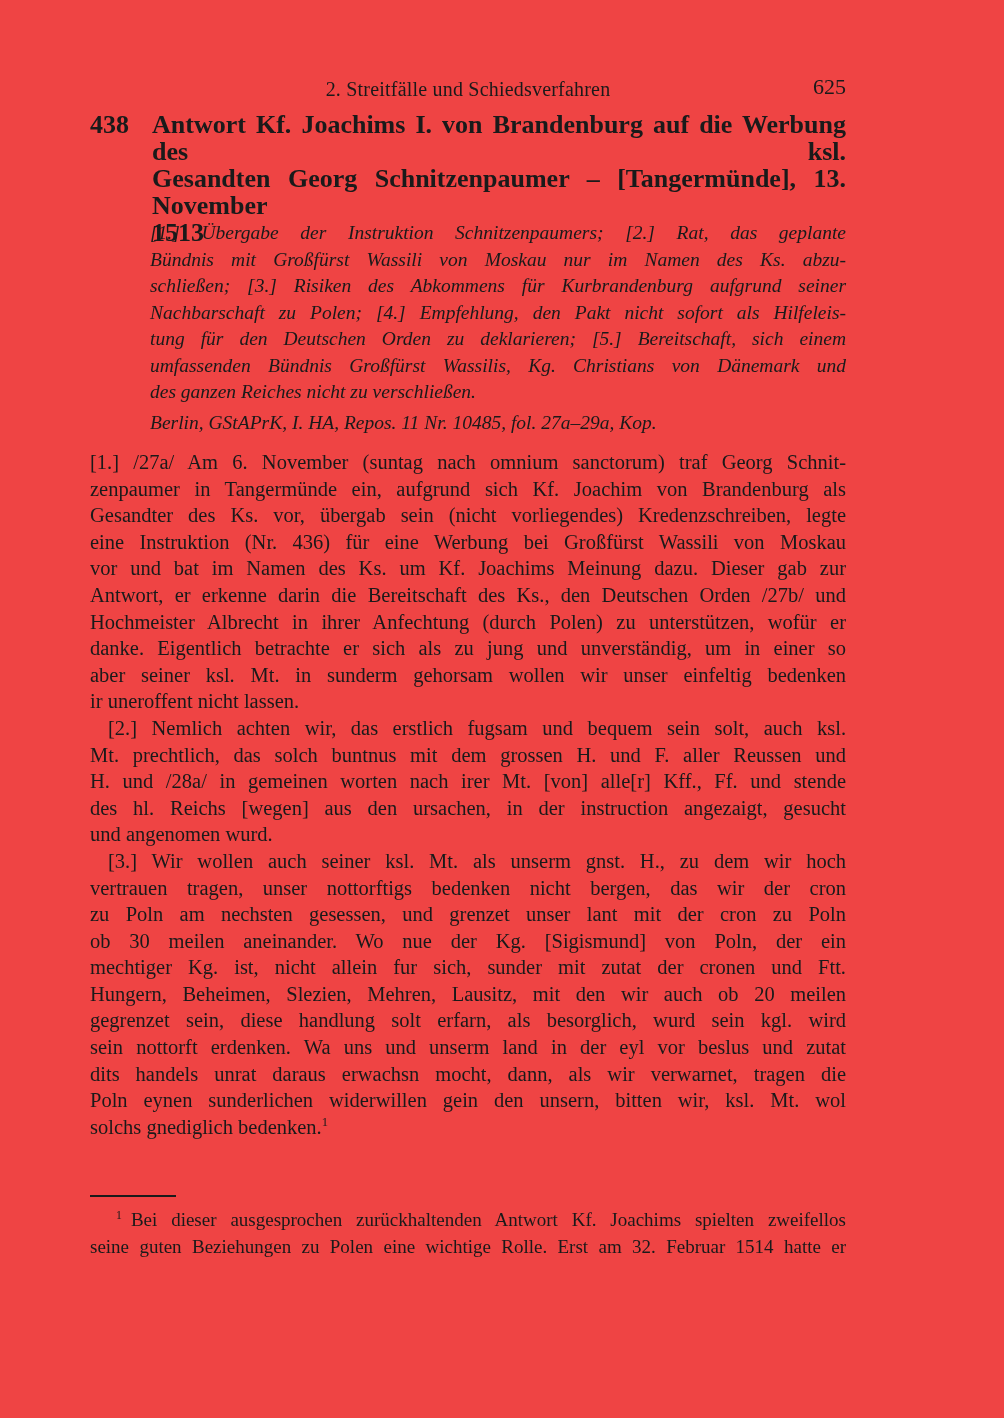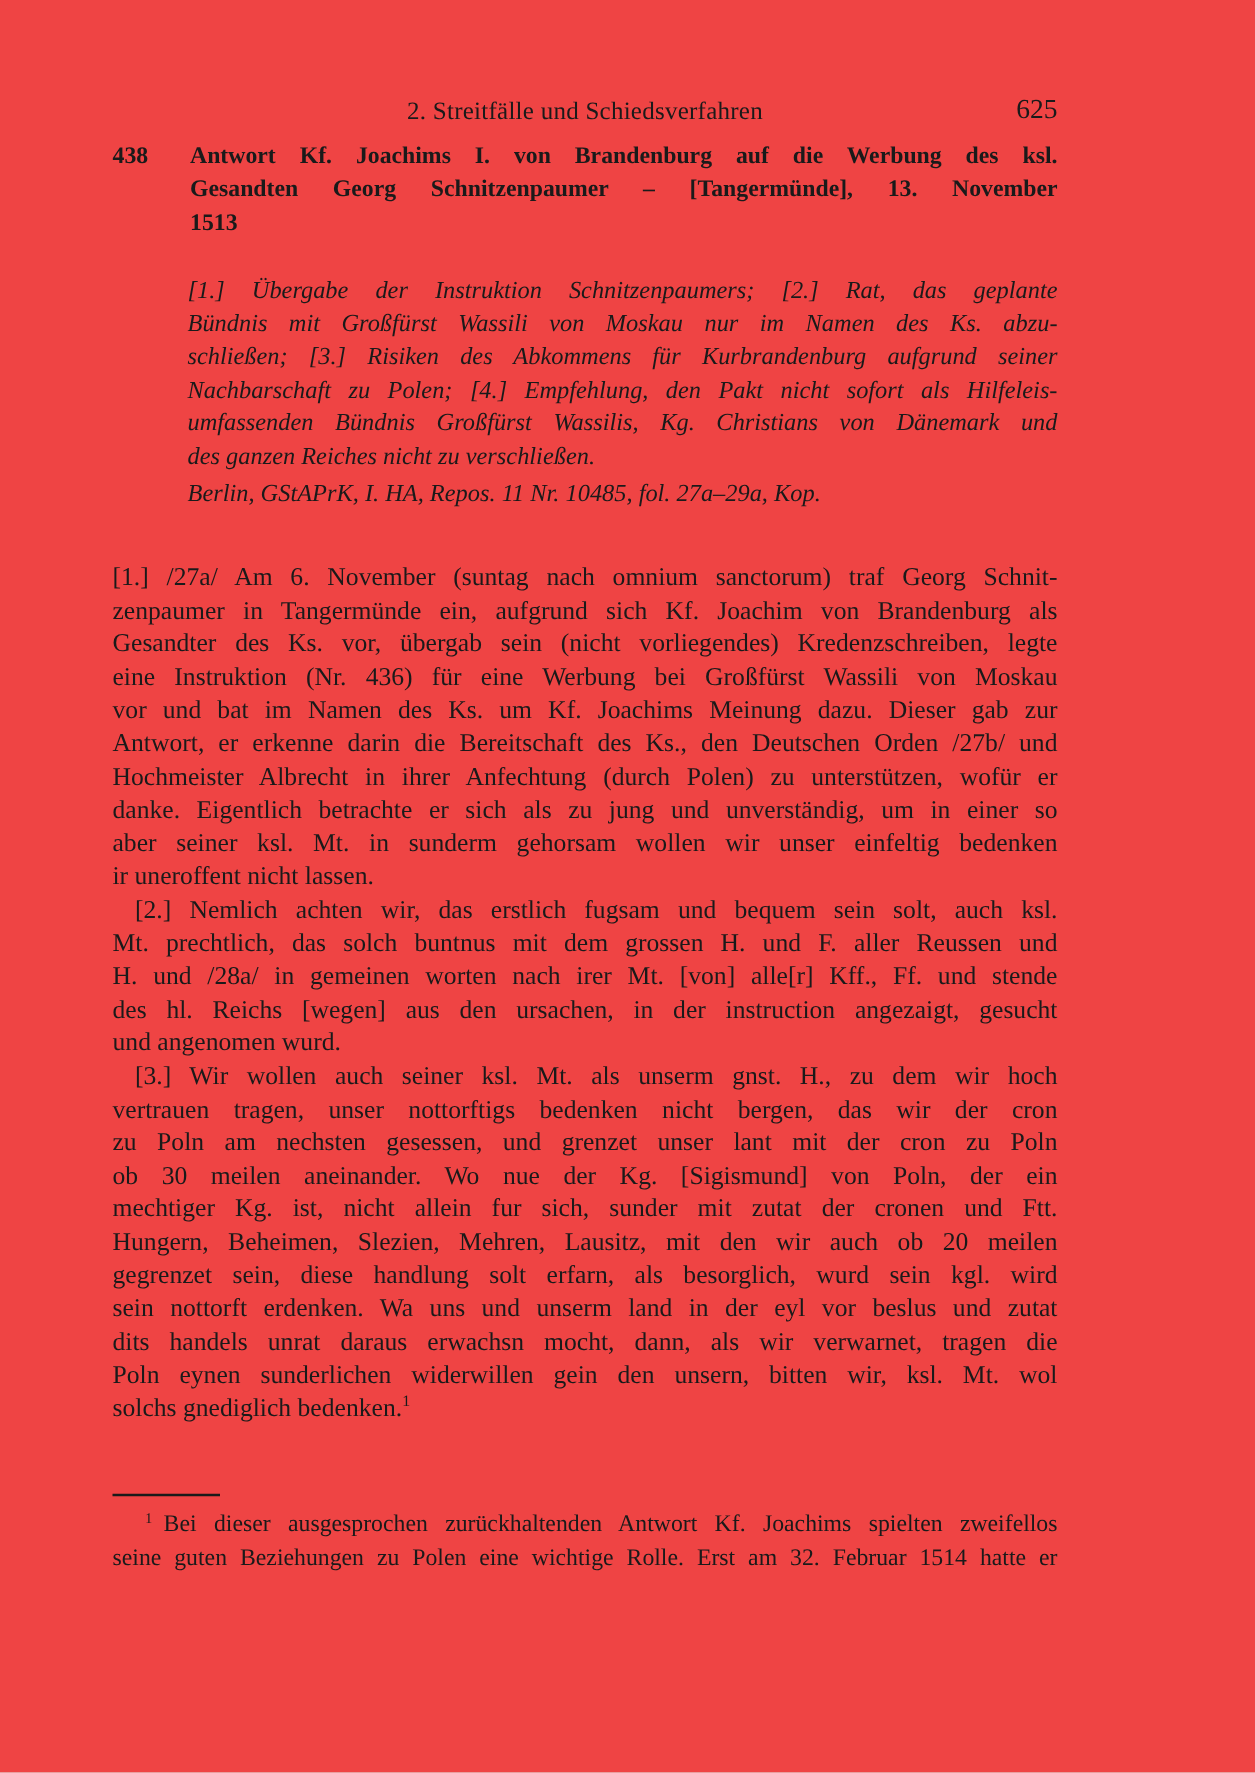--- a/index.html
+++ b/index.html
@@ -10,21 +10,21 @@
     color:#1a1a1a;
     font-family:"Liberation Serif","DejaVu Serif",serif;
     margin:0 auto;
     overflow:hidden;
   }
   
   .running-header{position:absolute;top:78px;left:90px;width:756px;height:28px;font-size:20px;}
   .running-header .section{position:absolute;left:0;right:0;text-align:center;letter-spacing:.2px;}
   .running-header .pageno{position:absolute;right:0;top:-4px;font-size:22px;}
   
-  .doc-heading{position:absolute;top:111px;left:90px;width:756px;font-weight:bold;font-size:19px;line-height:27px;}
+  .doc-heading{position:absolute;top:111px;left:90px;width:756px;font-weight:bold;font-size:26px;line-height:27px;}
   .doc-heading .doc-number{position:absolute;left:0;top:0;}
   .doc-heading .para{padding-left:62px;}
   
   .summary{position:absolute;top:220px;left:150px;width:696px;font-size:19.5px;line-height:26.5px;font-style:italic;}
   .summary .source{margin-top:4px;}
   
   .body-text{position:absolute;top:449px;left:90px;width:756px;font-size:20.5px;line-height:26.6px;}
   .body-text .para.indent .line:first-child{text-indent:18px;}
   
   .footnotes{position:absolute;top:1195px;left:90px;width:756px;font-size:19px;line-height:27px;}
@@ -60,20 +60,21 @@
       </div>
   </section>
 
   <section class="summary">
     <div>
         <div class="para">
           <div class="line just"><span class="it">[1.] Übergabe der Instruktion Schnitzenpaumers; [2.] Rat, das geplante</span></div>
           <div class="line just"><span class="it">Bündnis mit Großfürst Wassili von Moskau nur im Namen des Ks. abzu-</span></div>
           <div class="line just"><span class="it">schließen; [3.] Risiken des Abkommens für Kurbrandenburg aufgrund seiner</span></div>
           <div class="line just"><span class="it">Nachbarschaft zu Polen; [4.] Empfehlung, den Pakt nicht sofort als Hilfeleis-</span></div>
+          <div class="line just"><span class="it">tung für den Deutschen Orden zu deklarieren; [5.] Bereitschaft, sich einem</span></div>
           <div class="line just"><span class="it">umfassenden Bündnis Großfürst Wassilis, Kg. Christians von Dänemark und</span></div>
           <div class="line"><span class="it">des ganzen Reiches nicht zu verschließen.</span></div>
         </div>
       </div>
     <div class="line source">Berlin, GStAPrK, I. HA, Repos. 11 Nr. 10485, fol. 27a–29a, Kop.</div>
   </section>
 
   <section class="body-text">
       <div class="para">
         <div class="line just"><span class="it">[1.] /27a/ Am 6. November (</span><span class="rm">suntag nach omnium sanctorum</span><span class="it">) traf Georg Schnit-</span></div>

